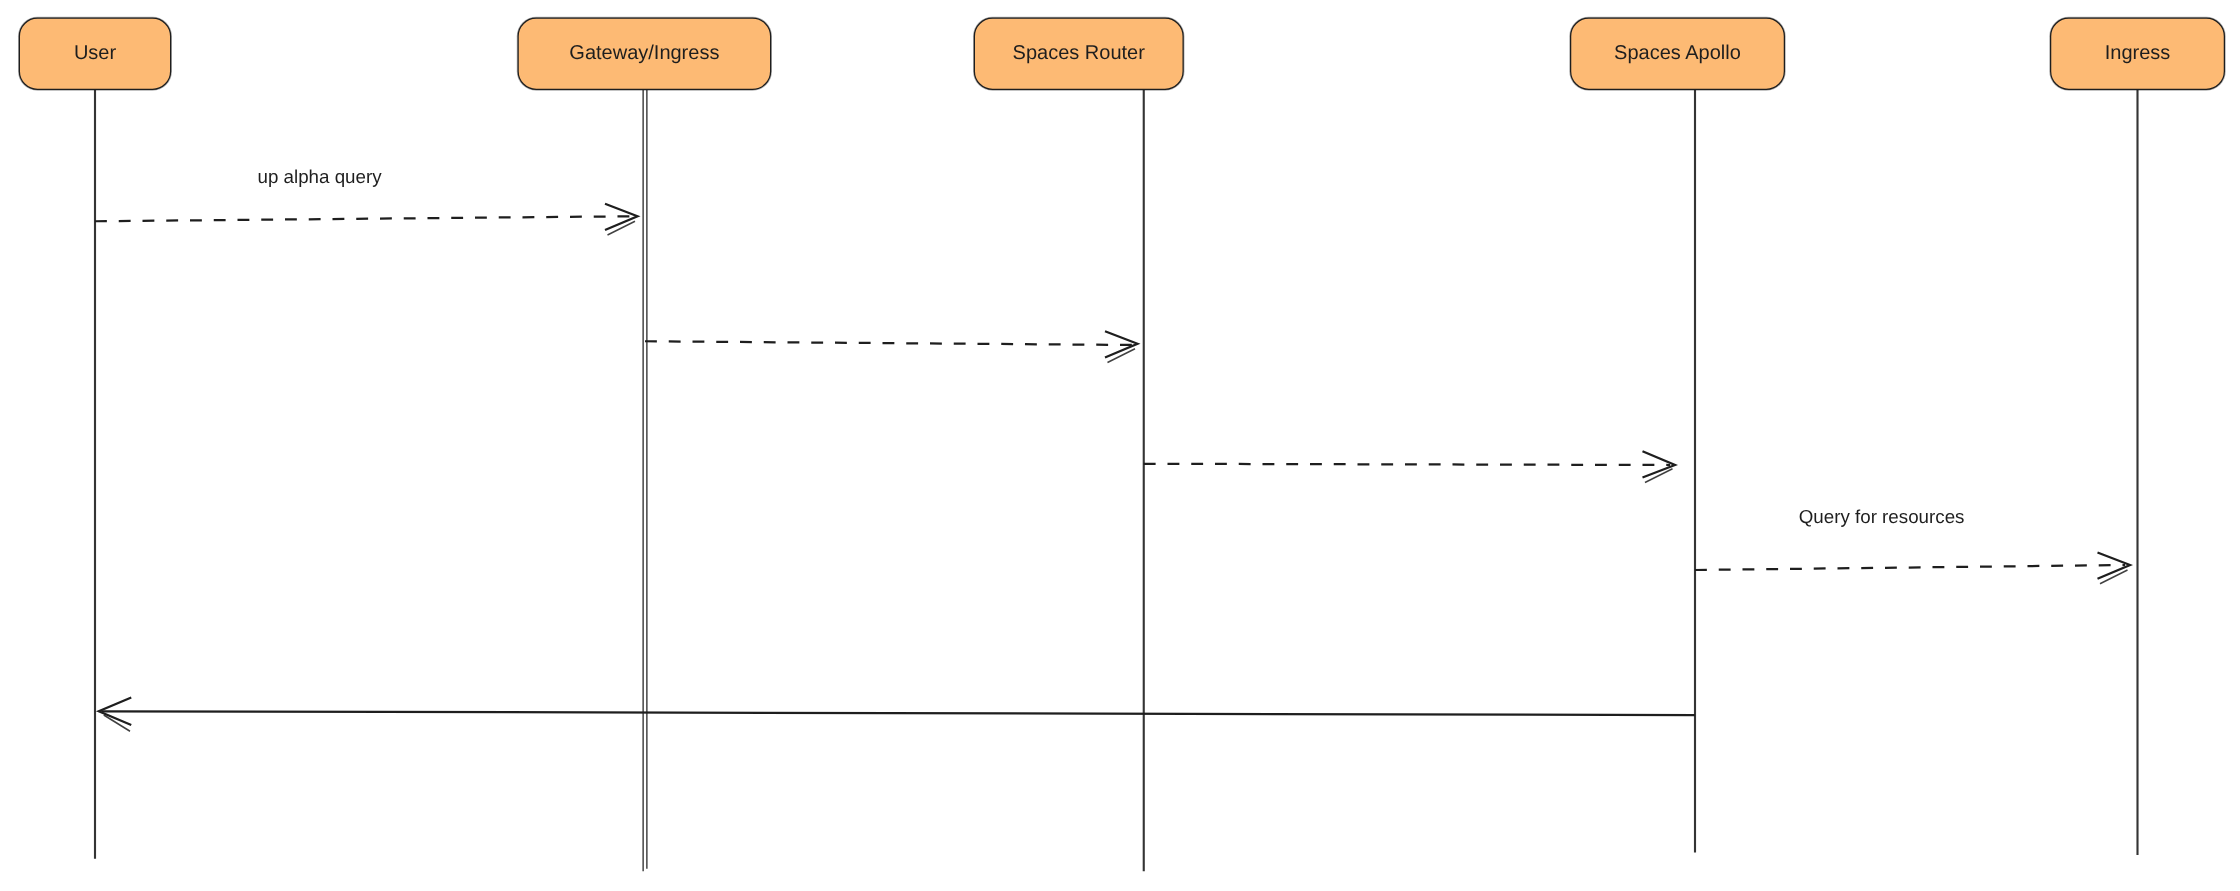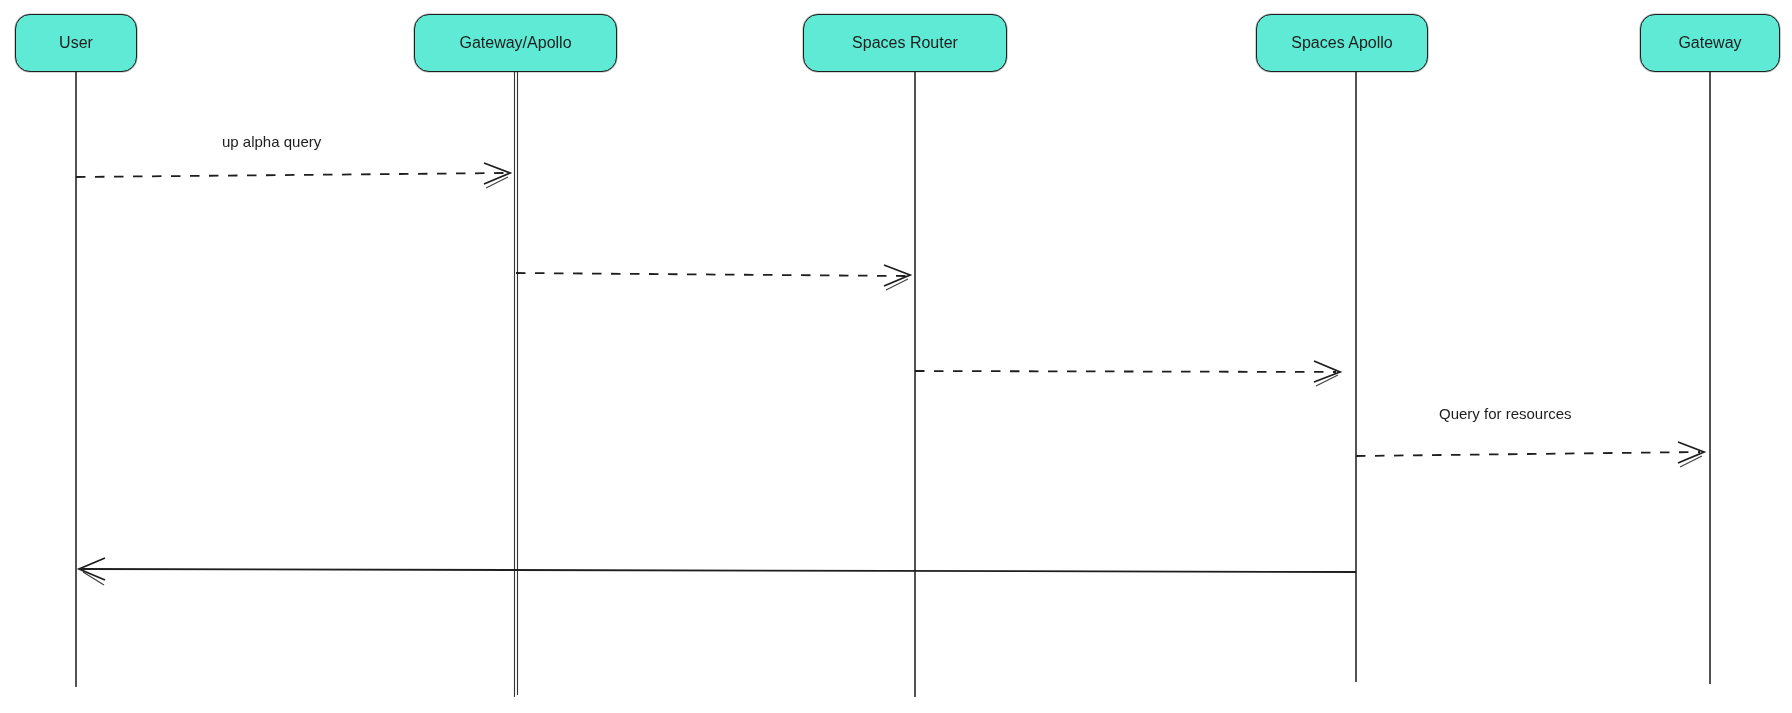--- a/index.html
+++ b/index.html
@@ -50,21 +50,21 @@
     stroke: #1e1e1e;
     stroke-width: 1.2;
     fill: none;
     opacity: 0.85;
   }
   .actor-box {
     position: absolute;
     top: 14px;
     height: 58px;
     box-sizing: border-box;
-    background: #5eead4;
+    background: #fdba74;
     border: 1.7px solid #1e1e1e;
     border-radius: 15px;
     display: flex;
     align-items: center;
     justify-content: center;
     box-shadow: 0 0 0 0.6px rgba(30,30,30,0.35);
   }
   .actor-label {
     font-size: 16px;
     line-height: 1;
@@ -124,32 +124,32 @@
       <polyline class="arrow-head" points="105,558 79,569 105,580"></polyline>
       <line class="arrow-tick" x1="83" y1="572" x2="104" y2="585"></line>
     </g>
   </svg>
 
   <div class="actor-box" style="left:15px; width:122px;">
     <span class="actor-label">User</span>
   </div>
 
   <div class="actor-box" style="left:414px; width:203px;">
-    <span class="actor-label">Gateway/Apollo</span>
+    <span class="actor-label">Gateway/Ingress</span>
   </div>
 
-  <div class="actor-box" style="left:803px; width:204px;">
+  <div class="actor-box" style="left:779px; width:168px;">
     <span class="actor-label">Spaces Router</span>
   </div>
 
   <div class="actor-box" style="left:1256px; width:172px;">
     <span class="actor-label">Spaces Apollo</span>
   </div>
 
   <div class="actor-box" style="left:1640px; width:140px;">
-    <span class="actor-label">Gateway</span>
+    <span class="actor-label">Ingress</span>
   </div>
 
-  <div class="msg-label" style="left:206px; top:132px;margin-left:16px;">up alpha query</div>
+  <div class="msg-label" style="left:206px; top:132px;">up alpha query</div>
 
   <div class="msg-label" style="left:1439px; top:404px;text-align:right;">Query for resources</div>
 
 </div>
 
 </body></html>

